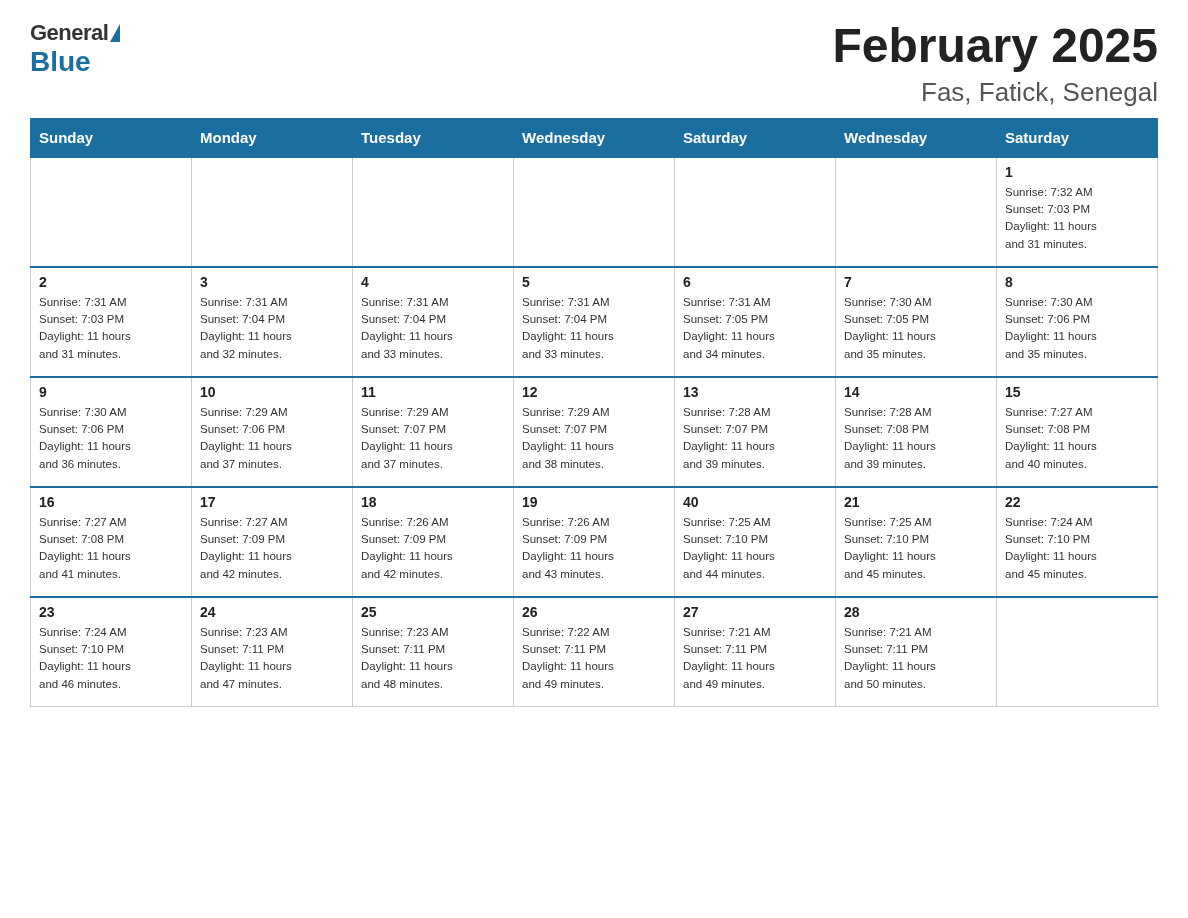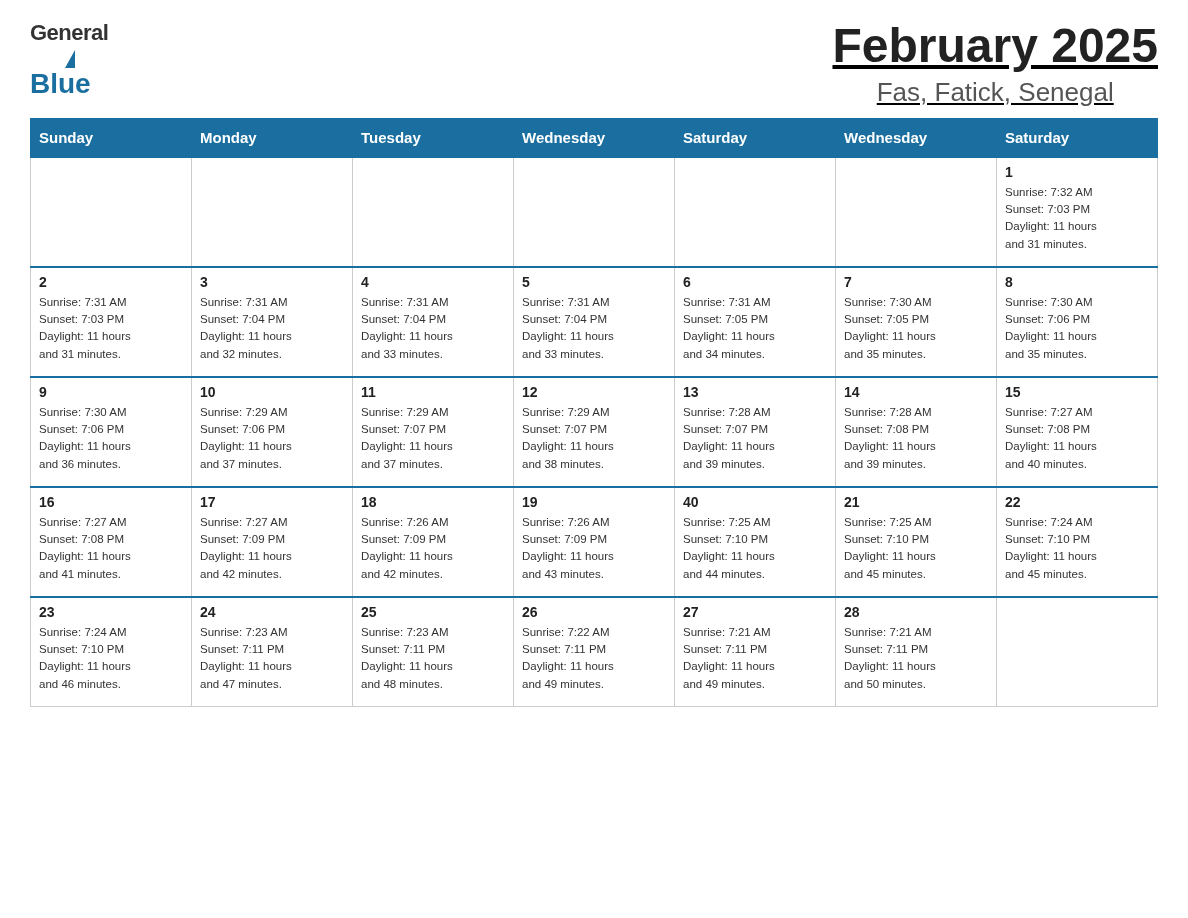--- a/index.html
+++ b/index.html
@@ -16,22 +16,20 @@
       align-items: flex-start;
       margin-bottom: 10px;
     }
     .logo {
       display: flex;
       flex-direction: column;
       align-items: flex-start;
     }
     .logo-top {
       display: flex;
-      align-items: center;
-      flex-direction: column;
     }
     .logo-general {
       font-size: 22px;
       font-weight: bold;
       color: #333;
       letter-spacing: -0.5px;
     }
     .logo-triangle {
       width: 0;
       height: 0;
@@ -40,22 +38,21 @@
       border-bottom: 18px solid #1a6fa0;
       margin-left: 2px;
       margin-top: 4px;
     }
     .logo-blue {
       font-size: 28px;
       font-weight: bold;
       color: #1a6fa0;
     }
     .title-area {
-      text-align: center;
-      text-decoration: underline;
+      text-align: right;
     }
     .calendar-title {
       font-size: 48px;
       font-weight: bold;
       color: #222;
       line-height: 1.1;
     }
     .calendar-subtitle {
       font-size: 26px;
       color: #555;

